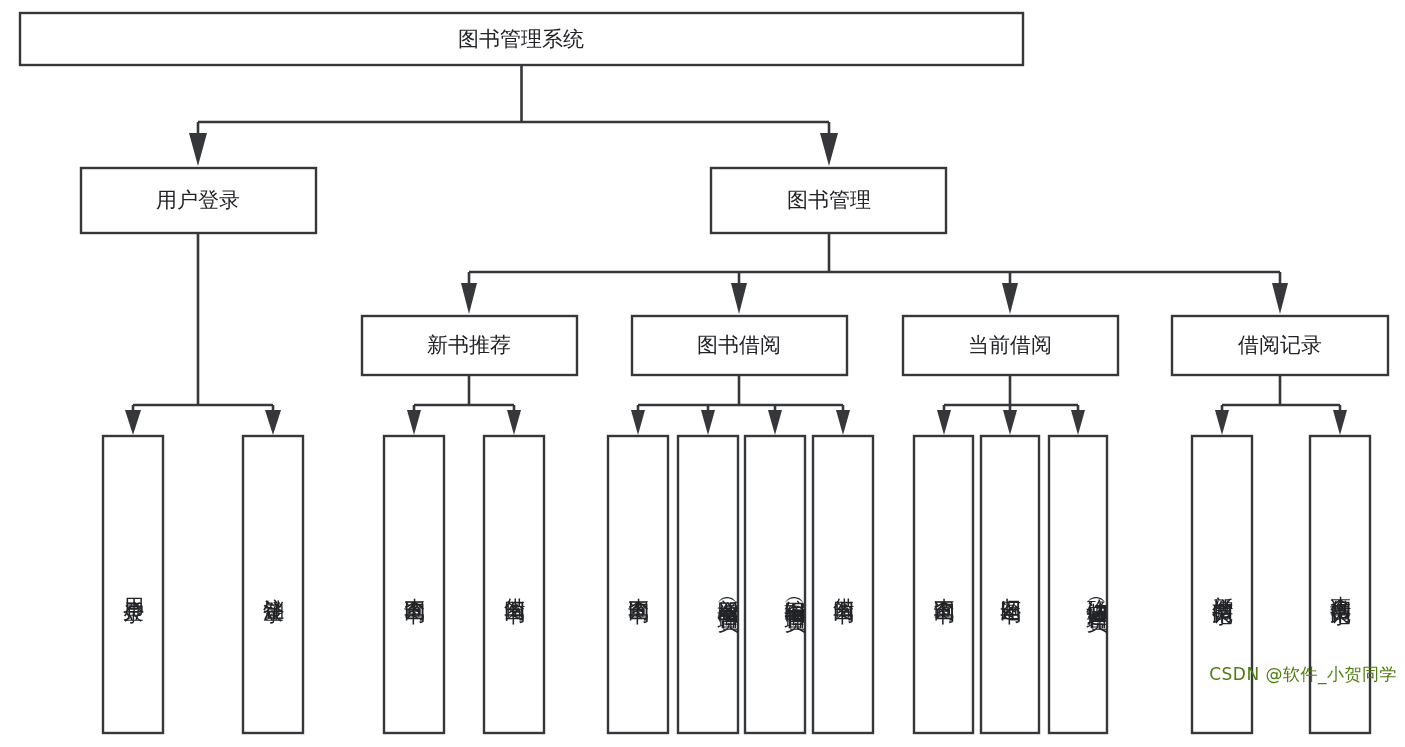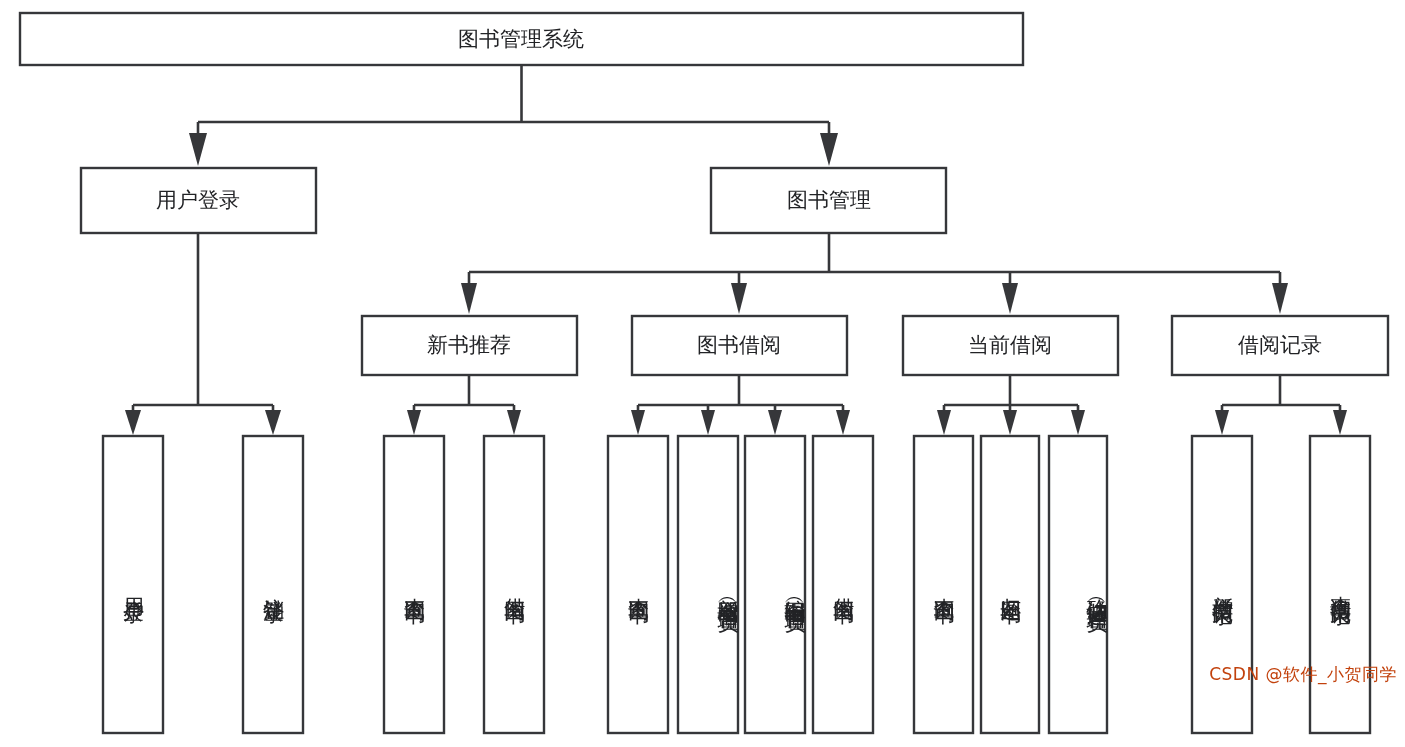--- a/index.html
+++ b/index.html
@@ -63,21 +63,21 @@
     text-align: center;
     white-space: nowrap;
     pointer-events: none;
   }
   .watermark {
     position: absolute;
     right: 8px;
     bottom: 6px;
     font-family: "DejaVu Sans", "Liberation Sans", sans-serif;
     font-size: 17px;
-    color: #c2410c;
+    color: #4d7c0f;
     white-space: nowrap;
     letter-spacing: 0.5px;
   }
 </style>
 </head>
 <body>
 
 <div id="diagram-root">
 
   <svg class="diagram" viewBox="0 0 1405 747" xmlns="http://www.w3.org/2000/svg">

